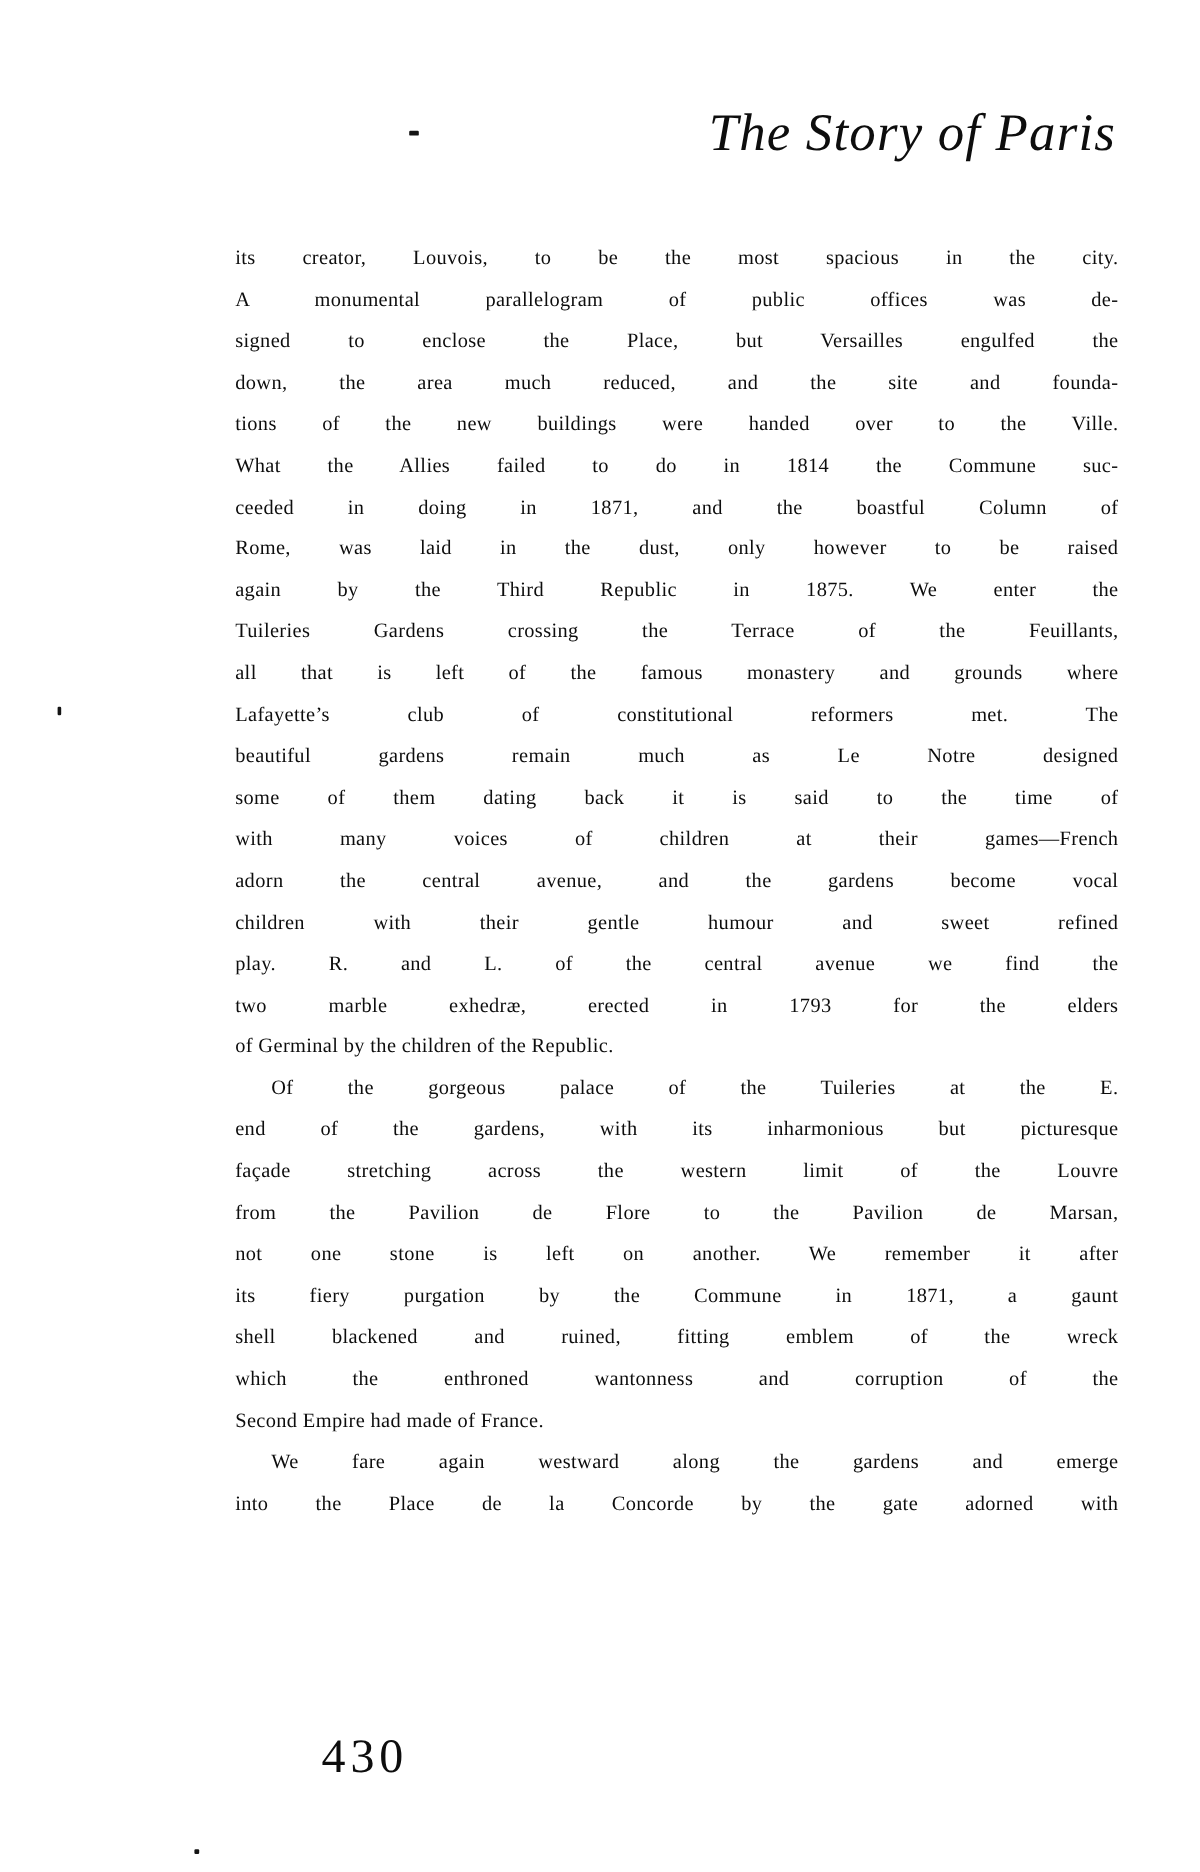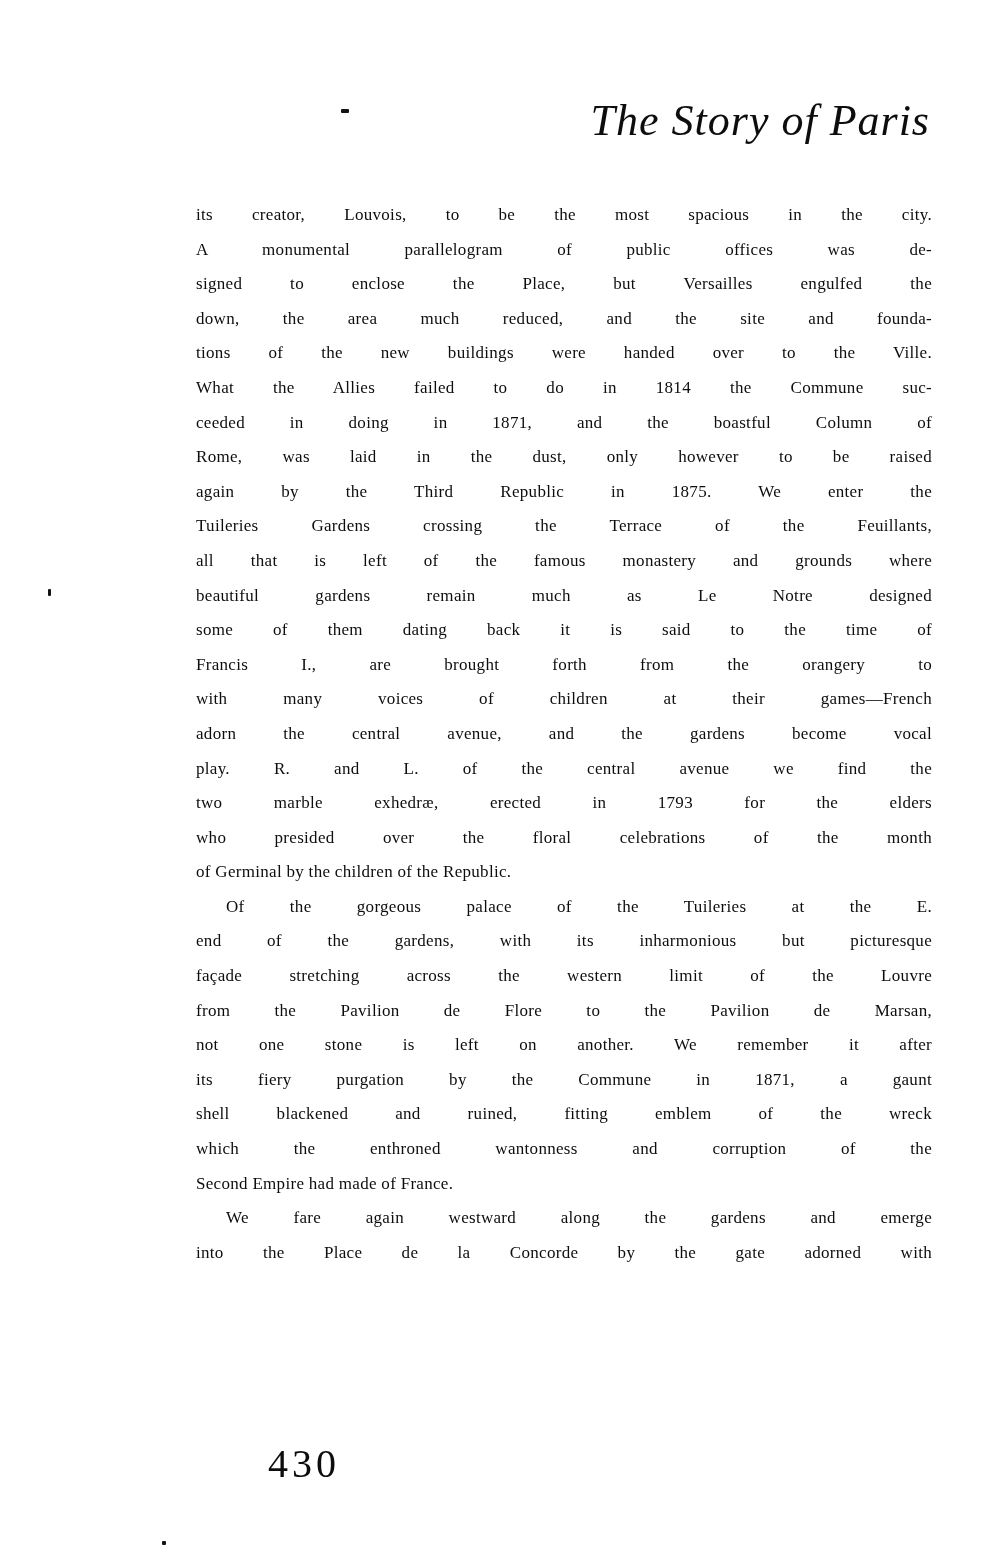--- a/index.html
+++ b/index.html
@@ -8,21 +8,21 @@
     width: 1000px;
     height: 1560px;
     background: #ffffff;
     color: #0d0d0d;
     font-family: "Liberation Serif", serif;
     overflow: hidden;
     margin: 0 auto;
   }
   .header-title {
     position: absolute;
-    top: 96px;
+    top: 86px;
     right: 70px;
     font-style: italic;
     font-size: 44px;
     line-height: 1.15;
     letter-spacing: 1px;
     white-space: nowrap;
   }
   .body-text {
     position: absolute;
     left: 196px;
@@ -69,28 +69,28 @@
       <div class="line">A monumental parallelogram of public offices was de-</div>
       <div class="line">signed to enclose the Place, but Versailles engulfed the</div>
       <div class="line">down, the area much reduced, and the site and founda-</div>
       <div class="line">tions of the new buildings were handed over to the Ville.</div>
       <div class="line">What the Allies failed to do in 1814 the Commune suc-</div>
       <div class="line">ceeded in doing in 1871, and the boastful Column of</div>
       <div class="line">Rome, was laid in the dust, only however to be raised</div>
       <div class="line">again by the Third Republic in 1875.  We enter the</div>
       <div class="line">Tuileries Gardens crossing the Terrace of the Feuillants,</div>
       <div class="line">all that is left of the famous monastery and grounds where</div>
+      <div class="line">Lafayette’s club of constitutional reformers met.  The</div>
       <div class="line">beautiful gardens remain much as Le Notre designed</div>
       <div class="line">some of them dating back it is said to the time of</div>
-      <div class="line">Francis I., are brought forth from the orangery to</div>
       <div class="line">with many voices of children at their games—French</div>
       <div class="line">adorn the central avenue, and the gardens become vocal</div>
+      <div class="line">children with their gentle humour and sweet refined</div>
       <div class="line">play.  R. and L. of the central avenue we find the</div>
       <div class="line">two marble exhedræ, erected in 1793 for the elders</div>
-      <div class="line">who presided over the floral celebrations of the month</div>
       <div class="line para-end">of Germinal by the children of the Republic.</div>
       <div class="line indent">Of the gorgeous palace of the Tuileries at the E.</div>
       <div class="line">end of the gardens, with its inharmonious but picturesque</div>
       <div class="line">façade stretching across the western limit of the Louvre</div>
       <div class="line">from the Pavilion de Flore to the Pavilion de Marsan,</div>
       <div class="line">not one stone is left on another.  We remember it after</div>
       <div class="line">its fiery purgation by the Commune in 1871, a gaunt</div>
       <div class="line">shell blackened and ruined, fitting emblem of the wreck</div>
       <div class="line">which the enthroned wantonness and corruption of the</div>
       <div class="line para-end">Second Empire had made of France.</div>

